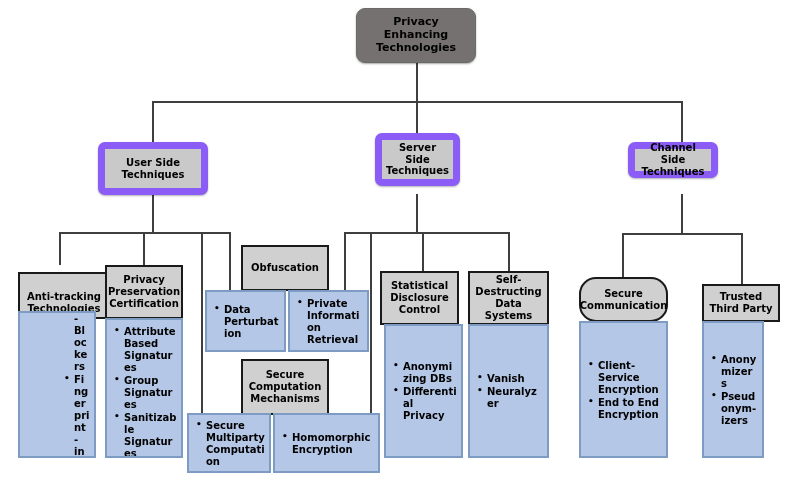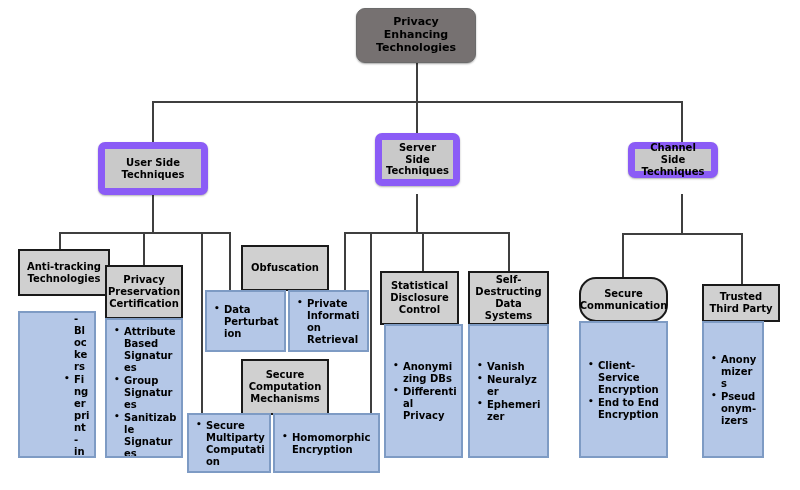--- a/index.html
+++ b/index.html
@@ -139,21 +139,21 @@
     <span>Channel Side Techniques</span>
   </div>
 
   <div class="node cap" style="left:241px;top:245px;width:88px;height:46px;">
     <span>Obfuscation</span>
   </div>
   <div class="node cap" style="left:241px;top:359px;width:88px;height:56px;">
     <span>Secure Computation Mechanisms</span>
   </div>
 
-  <div class="node cap" style="left:18px;top:249px;width:92px;height:47px;">
+  <div class="node cap" style="left:18px;top:272px;width:92px;height:47px;align-items:flex-end;">
     <span>Anti-tracking Technologies</span>
   </div>
   <div class="node body center-body" style="left:18px;top:311px;width:78px;height:147px;padding-left:41px;">
     <ul>
       <li>Ad-Blockers</li>
       <li>Fingerprint-ing</li>
     </ul>
   </div>
 
   <div class="node cap" style="left:105px;top:265px;width:78px;height:54px;">
@@ -202,21 +202,20 @@
     </ul>
   </div>
 
   <div class="node cap" style="left:468px;top:271px;width:81px;height:54px;">
     <span>Self-Destructing Data Systems</span>
   </div>
   <div class="node body center-body" style="left:468px;top:324px;width:81px;height:134px;">
     <ul>
       <li>Vanish</li>
       <li>Neuralyzer</li>
-      <li>Ephemerizer</li>
     </ul>
   </div>
 
   <div class="node cap" style="left:579px;top:277px;width:89px;height:45px;border-radius:17px;">
     <span>Secure Communication</span>
   </div>
   <div class="node body center-body" style="left:579px;top:321px;width:89px;height:137px;">
     <ul>
       <li>Client-Service Encryption</li>
       <li> End to End Encryption</li>

